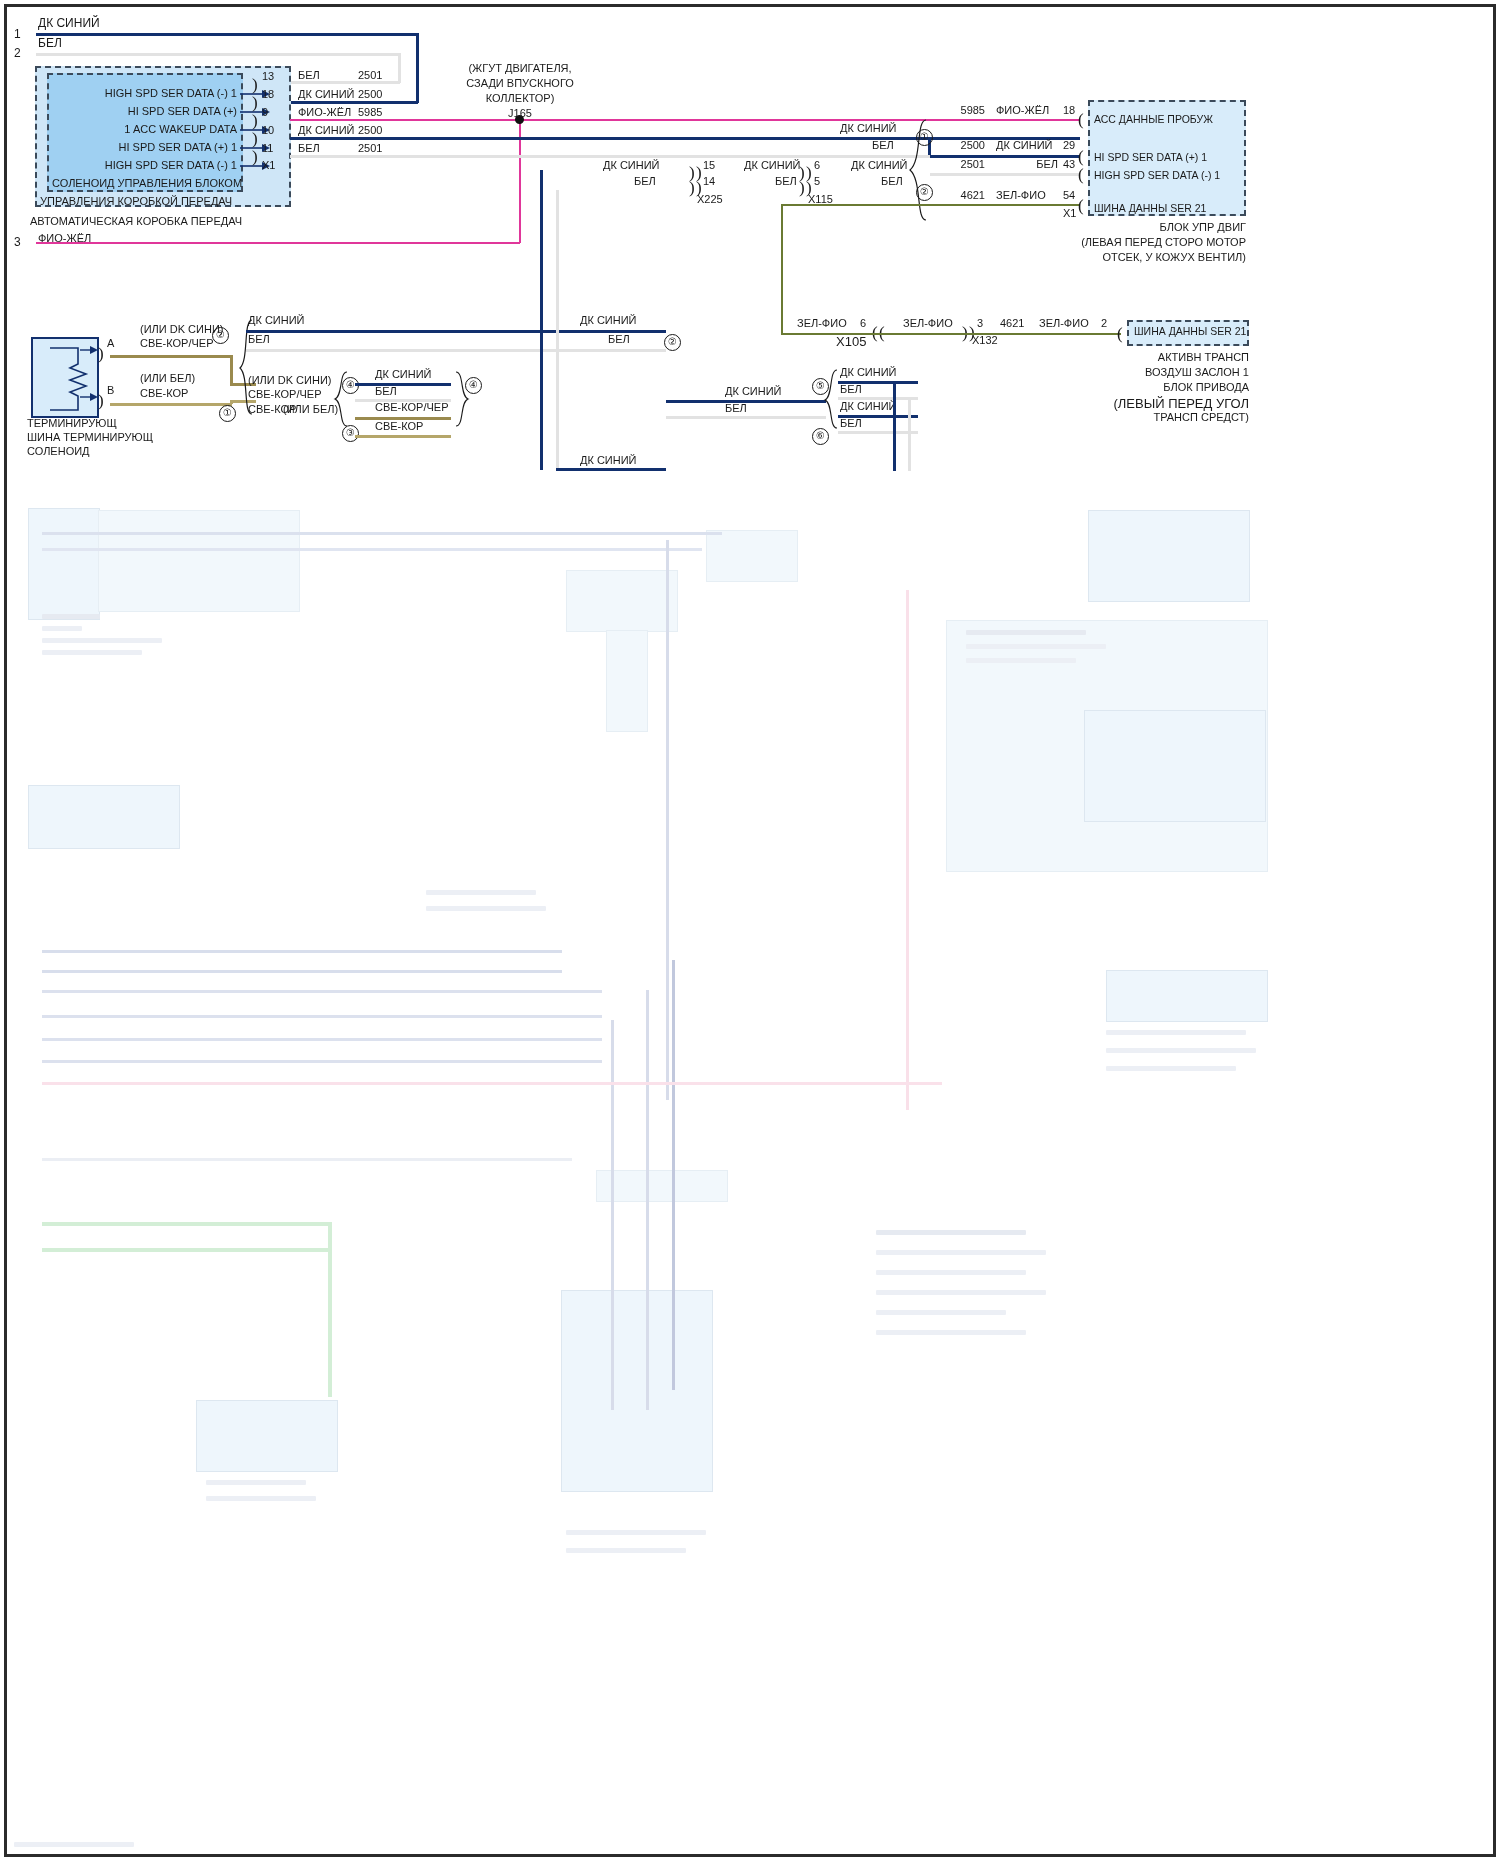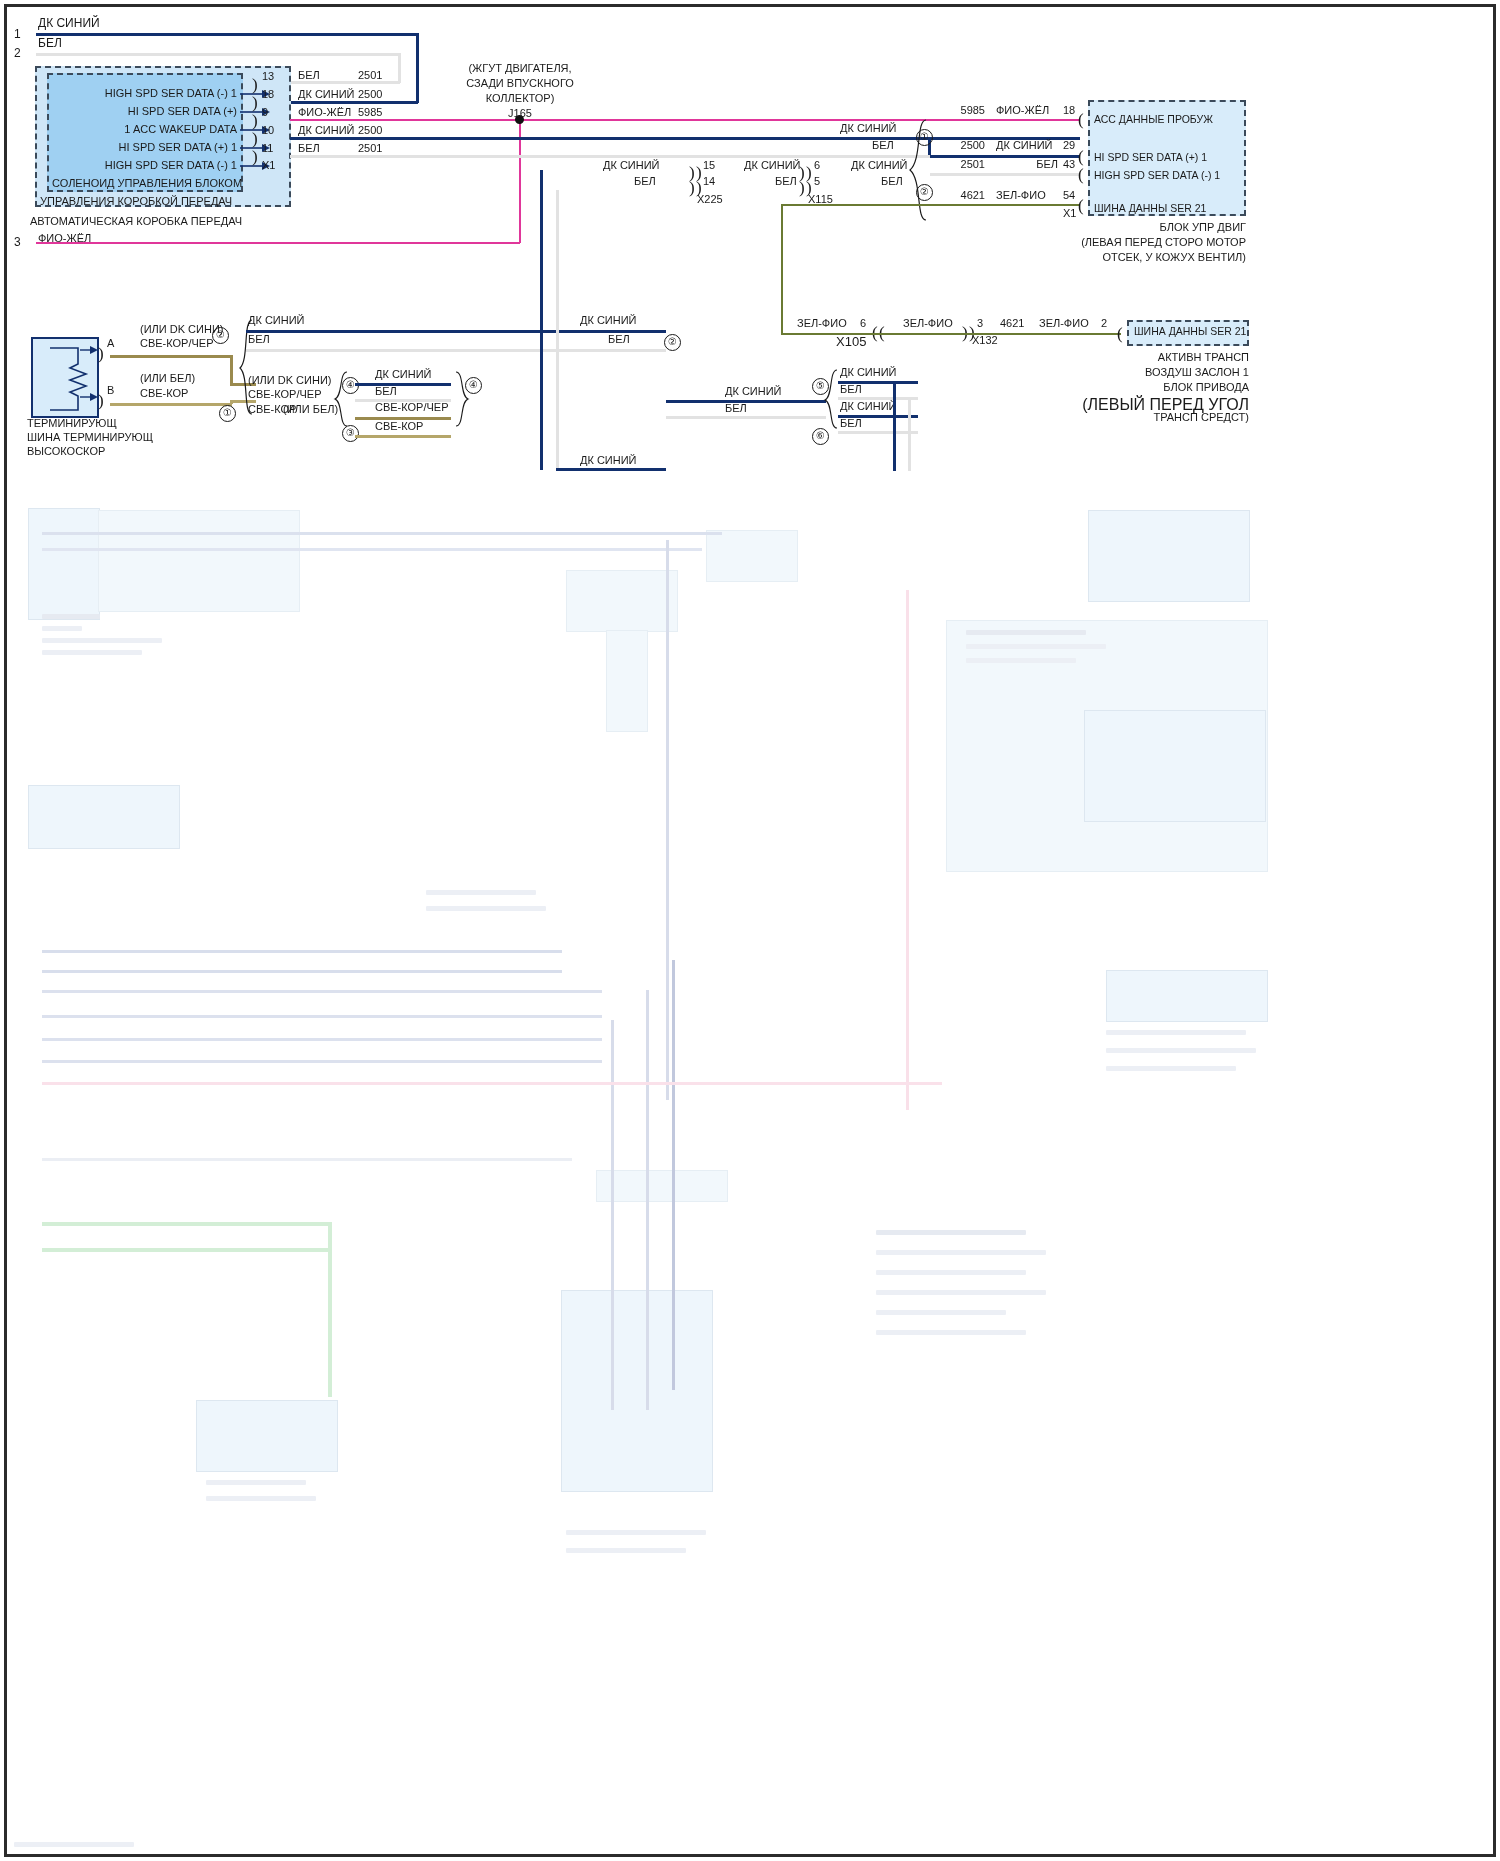--- a/index.html
+++ b/index.html
@@ -281,21 +281,21 @@
   <svg width="20" height="70" style="position:absolute;left:80px;top:344px;">
     <g stroke="#12306e" stroke-width="1.4" fill="none">
       <line x1="0" y1="6" x2="10" y2="6"></line>
         <polygon points="10,2 18,6 10,10" fill="#12306e" stroke="none"></polygon>
       <line x1="0" y1="53" x2="10" y2="53"></line>
         <polygon points="10,49 18,53 10,57" fill="#12306e" stroke="none"></polygon>
     </g>
   </svg>
   <div class="t" style="left:27px;top:418px;font-size:11px;">ТЕРМИНИРУЮЩ</div>
   <div class="t" style="left:27px;top:432px;font-size:11px;">ШИНА ТЕРМИНИРУЮЩ</div>
-  <div class="t" style="left:27px;top:446px;font-size:11px;">ВЫСОКОСКОР</div>
+  <div class="t" style="left:27px;top:446px;font-size:11px;">СОЛЕНОИД</div>
 
   <div class="t" style="left:140px;top:324px;font-size:11px;">(ИЛИ DK СИНИ)</div>
   <div class="t" style="left:140px;top:338px;font-size:11px;">СВЕ-КОР/ЧЕР</div>
   <div class="wire h w-tan" style="left:110px;top:355px;width:122px;"></div>
   <div class="wire v w-tan" style="left:230px;top:355px;height:29px;"></div>
   <div class="wire h w-tan" style="left:230px;top:383px;width:26px;"></div>
 
   <div class="t" style="left:140px;top:373px;font-size:11px;">(ИЛИ БЕЛ)</div>
   <div class="t" style="left:140px;top:388px;font-size:11px;">СВЕ-КОР</div>
   <div class="wire h w-tan2" style="left:110px;top:403px;width:122px;"></div>
@@ -383,18 +383,18 @@
   <div class="t" style="left:1101px;top:318px;font-size:11px;">2</div>
 
   <div class="wire h w-olive" style="left:833px;top:333px;width:288px;"></div>
 
   <div class="modbox pale" style="left:1127px;top:320px;width:122px;height:26px;"></div>
   <div class="brk" style="left:1117px;top:324px;">(</div>
   <div class="t" style="left:1134px;top:326px;font-size:10.5px;">ШИНА ДАННЫ SER 21</div>
   <div class="t r" style="left:1040px;top:352px;width:209px;font-size:11px;">АКТИВН ТРАНСП</div>
   <div class="t r" style="left:1040px;top:367px;width:209px;font-size:11px;">ВОЗДУШ ЗАСЛОН 1</div>
   <div class="t r" style="left:1040px;top:382px;width:209px;font-size:11px;">БЛОК ПРИВОДА</div>
-  <div class="t r" style="left:1040px;top:397px;width:209px;font-size:16px;">(ЛЕВЫЙ ПЕРЕД УГОЛ</div>
+  <div class="t r" style="left:1040px;top:397px;width:209px;font-size:13px;">(ЛЕВЫЙ ПЕРЕД УГОЛ</div>
   <div class="t r" style="left:1040px;top:412px;width:209px;font-size:11px;">ТРАНСП СРЕДСТ)</div>
 
   <div class="wire h w-dkblue" style="left:556px;top:468px;width:110px;"></div>
 
 </div>
 
 </body></html>

